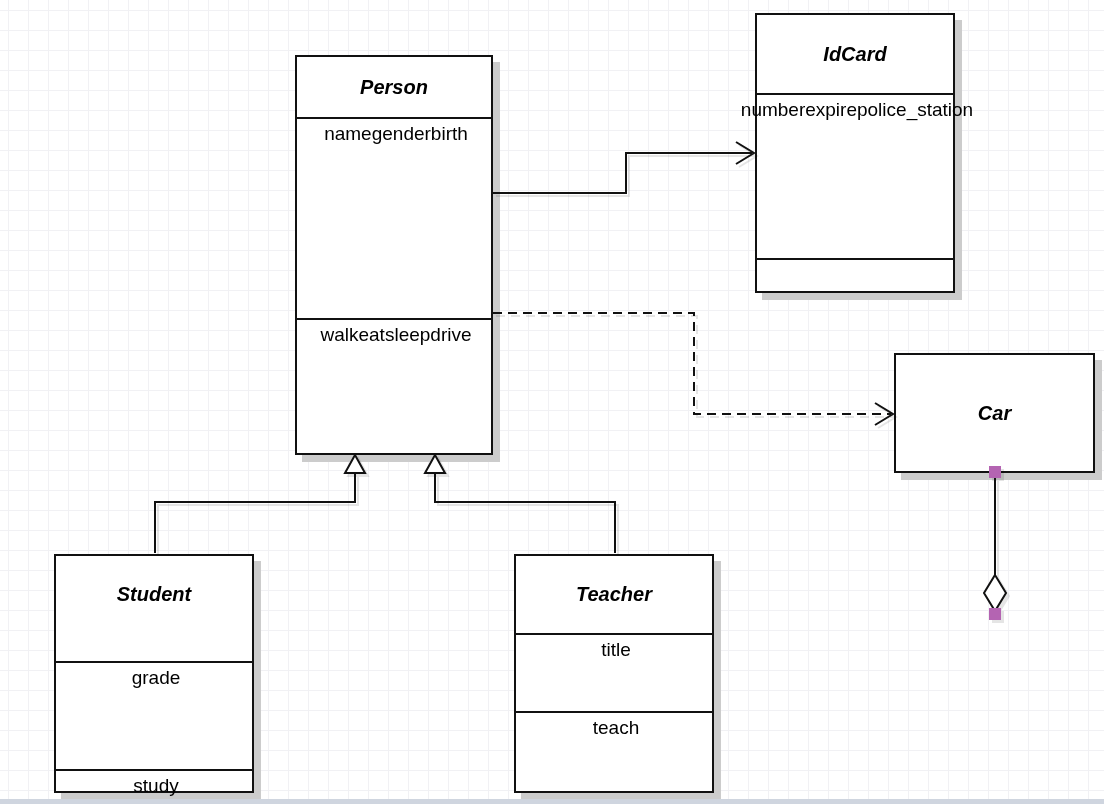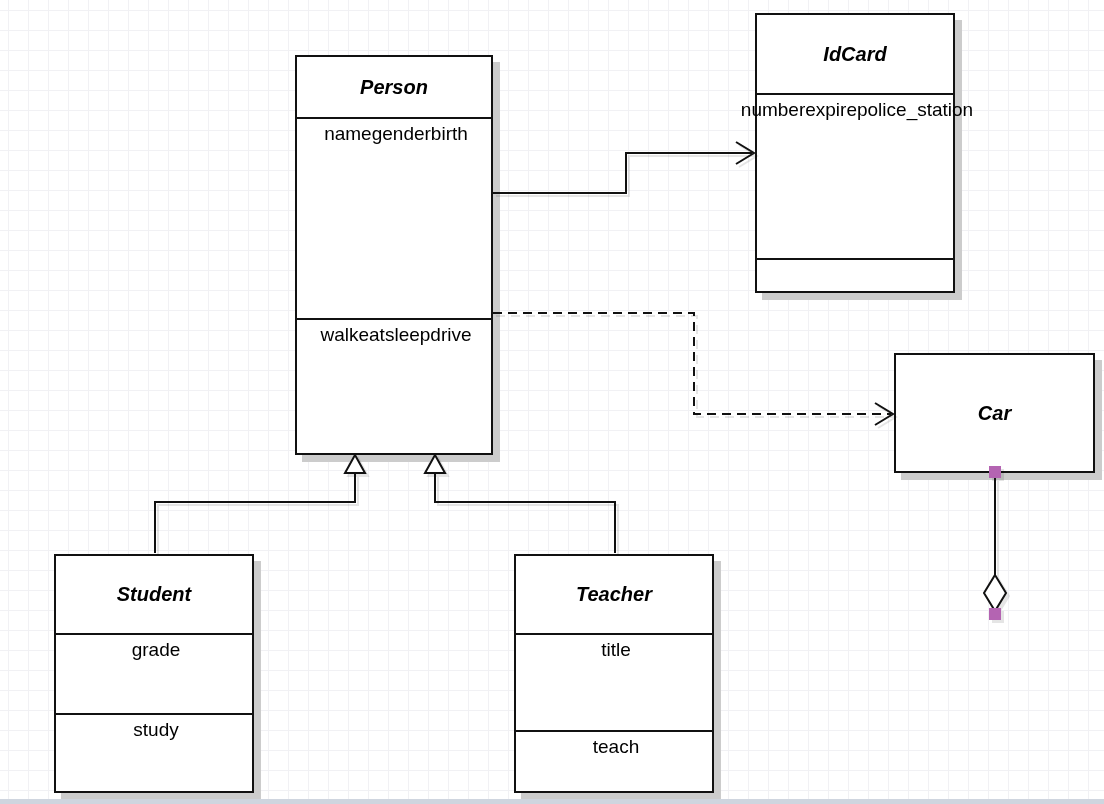--- a/index.html
+++ b/index.html
@@ -57,27 +57,27 @@
   #box-person .uml-title { height: 60px; }
   #box-person .attrs     { height: 201px; }
 
   #box-idcard  { left: 755px; top: 13px;  width: 200px; height: 280px; }
   #box-idcard .uml-title { height: 78px; }
   #box-idcard .attrs     { height: 165px; }
 
   #box-car     { left: 894px; top: 353px; width: 201px; height: 120px; }
   #box-engine  { left: 893px; top: 613px; width: 204px; height: 122px; }
 
-  #box-student { left: 54px;  top: 554px; width: 200px; height: 239px; }
+  #box-student { left: 54px;  top: 554px; width: 200px; height: 239px; gap: 28px; }
   #box-student .uml-title { height: 77px; }
   #box-student .attrs     { height: 80px; }
 
   #box-teacher { left: 514px; top: 554px; width: 200px; height: 239px; }
   #box-teacher .uml-title { height: 77px; }
-  #box-teacher .attrs     { height: 97px; }
+  #box-teacher .attrs     { height: 78px; }
 
   svg.wires {
     position: absolute;
     left: 0; top: 0;
     z-index: 2;
   }
   .wire { filter: drop-shadow(3px 3px 0 rgba(0,0,0,0.10)); }
 
   .bottom-edge {
     position: absolute;

